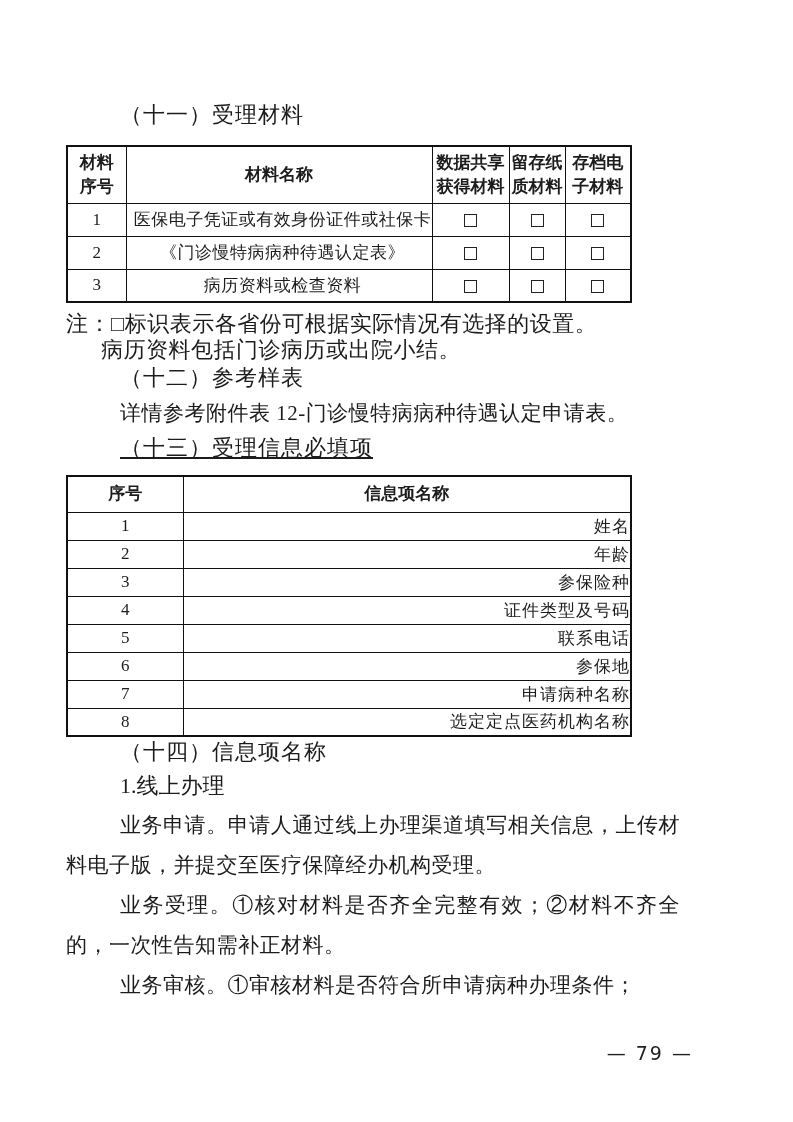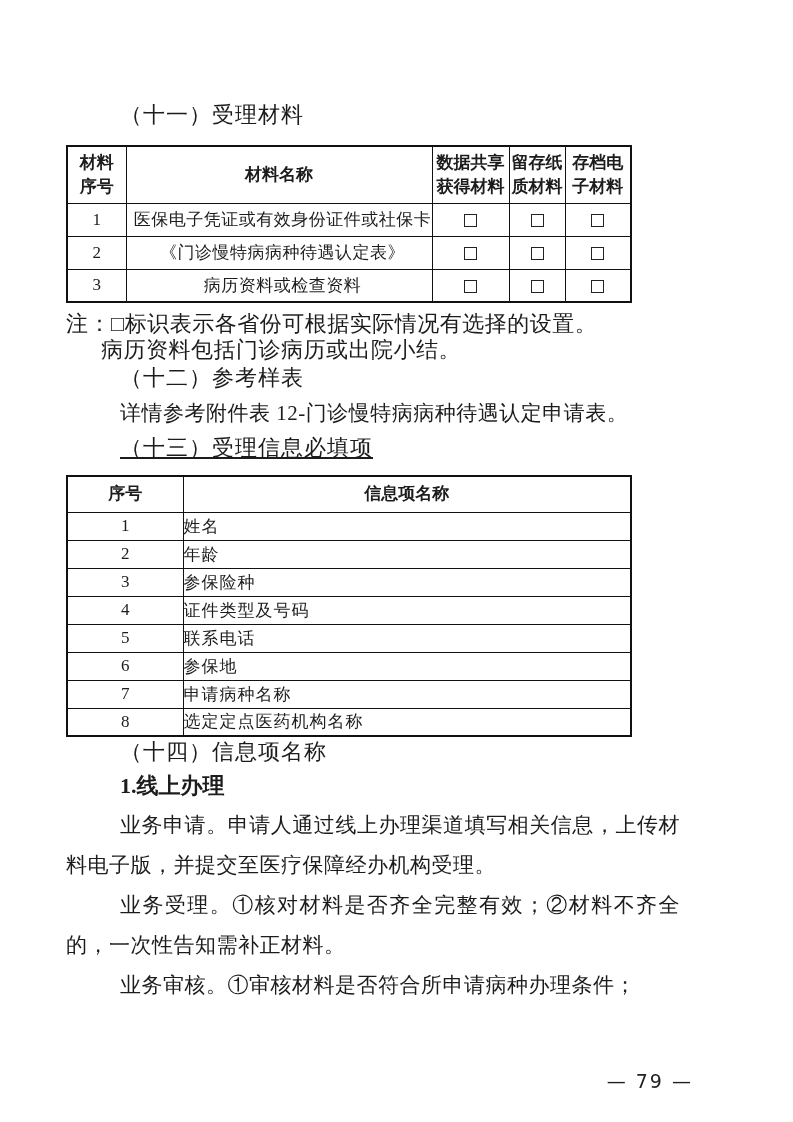--- a/index.html
+++ b/index.html
@@ -81,40 +81,39 @@
     text-indent: 54px;
     text-align: justify;
     letter-spacing: 0.5px;
   }
   p.ref-para { line-height: 40px; }
   
   table.info { margin-top: 12px; }
   table.info thead tr { height: 36px; }
   table.info tbody tr { height: 28px; }
   table.info th { font-size: 17px; }
-  table.info td.name-cell { text-align: left; letter-spacing: 1px; }
+  table.info td.name-cell { text-align: right; letter-spacing: 1px; }
   
   .sub-heading {
     margin: 0;
     font-size: 22px;
     line-height: 38px;
-    font-weight: bold;
+    font-weight: normal;
     text-indent: 54px;
     font-family: "Liberation Serif", "DejaVu Serif", serif;
   }
   
   .page-number {
     position: absolute;
     top: 1042px;
     right: 100px;
     font-family: "DejaVu Sans", "Liberation Sans", sans-serif;
     font-size: 19px;
     letter-spacing: 2px;
     color: #222;
-    margin-top: 28px;
   }
 </style>
 </head>
 <body>
 
 <div class="page">
 
   <h2 class="sec-heading">（十一）受理材料</h2>
 
   <table class="doc-table materials">

